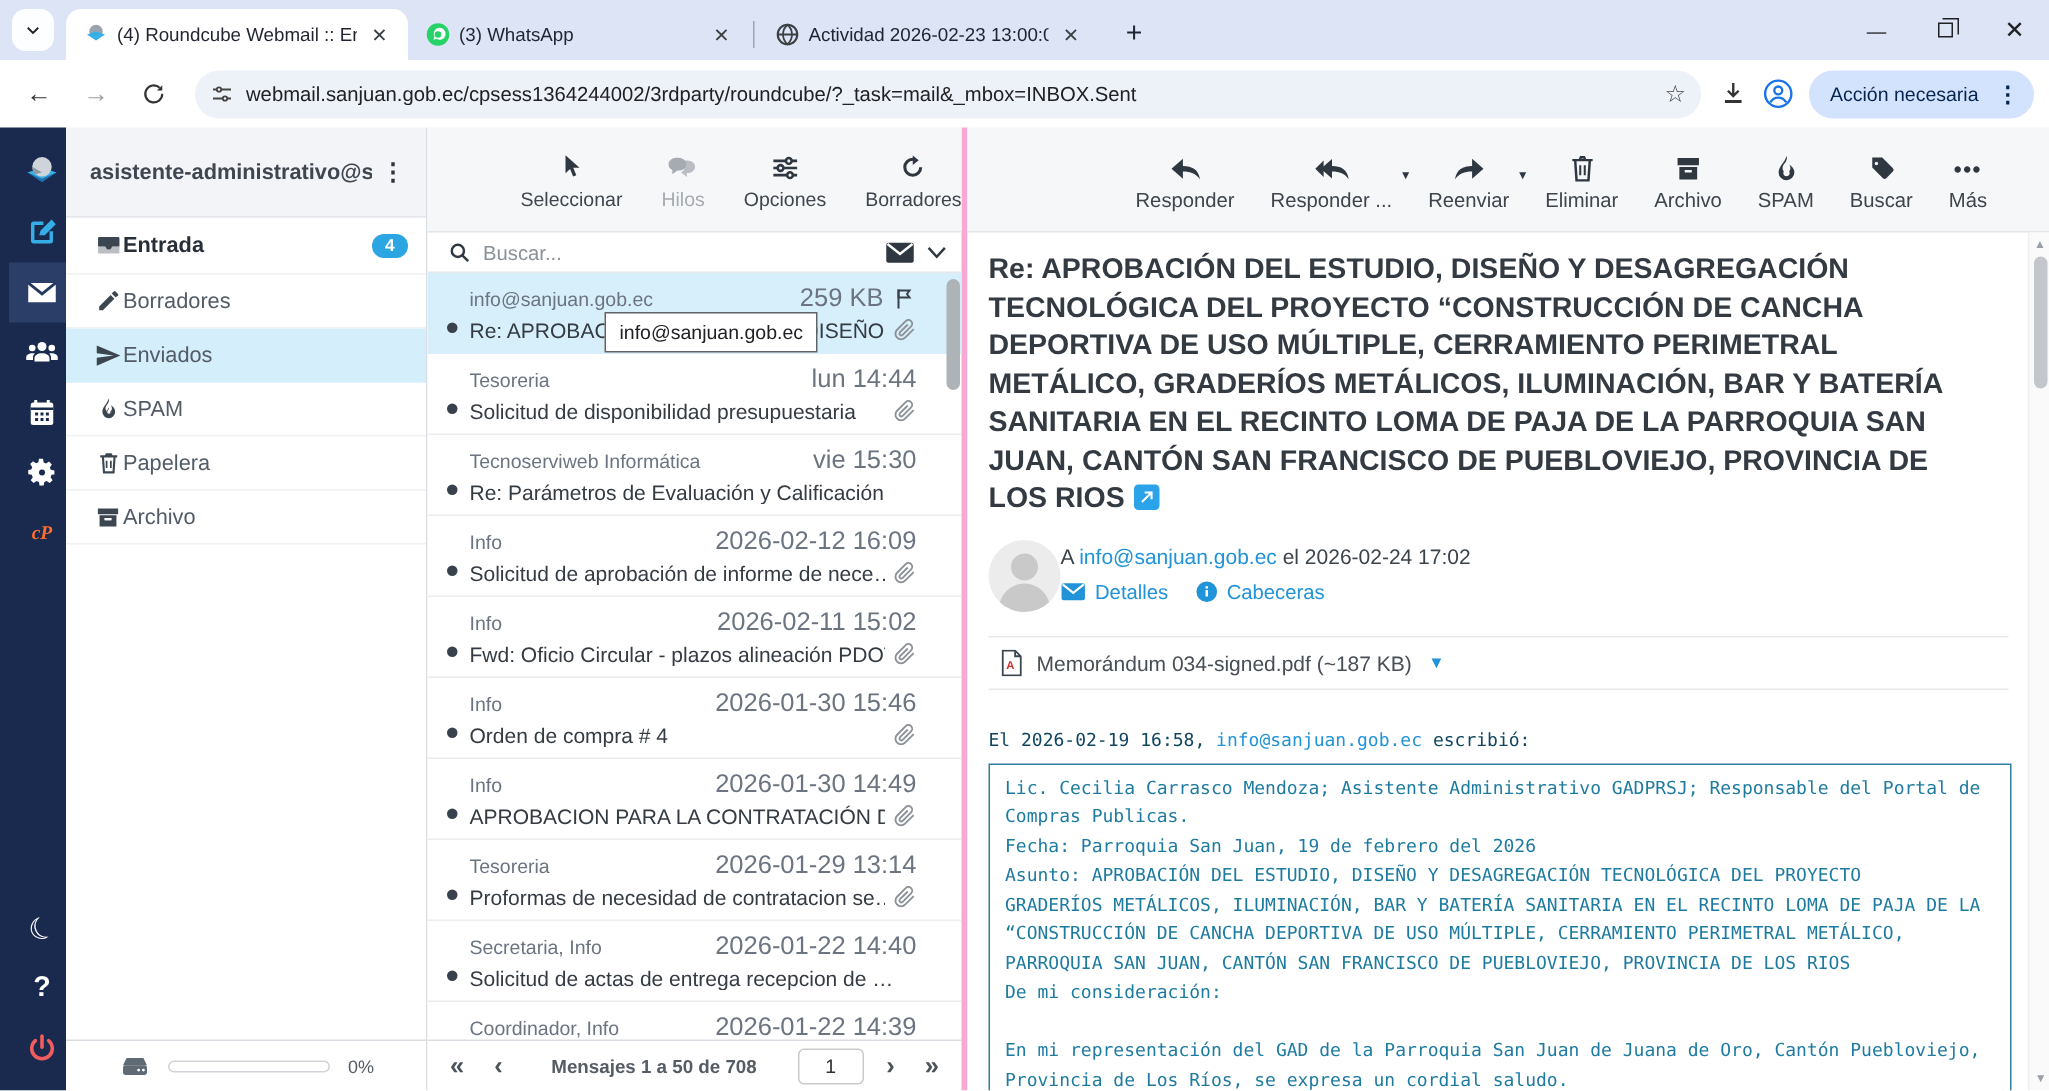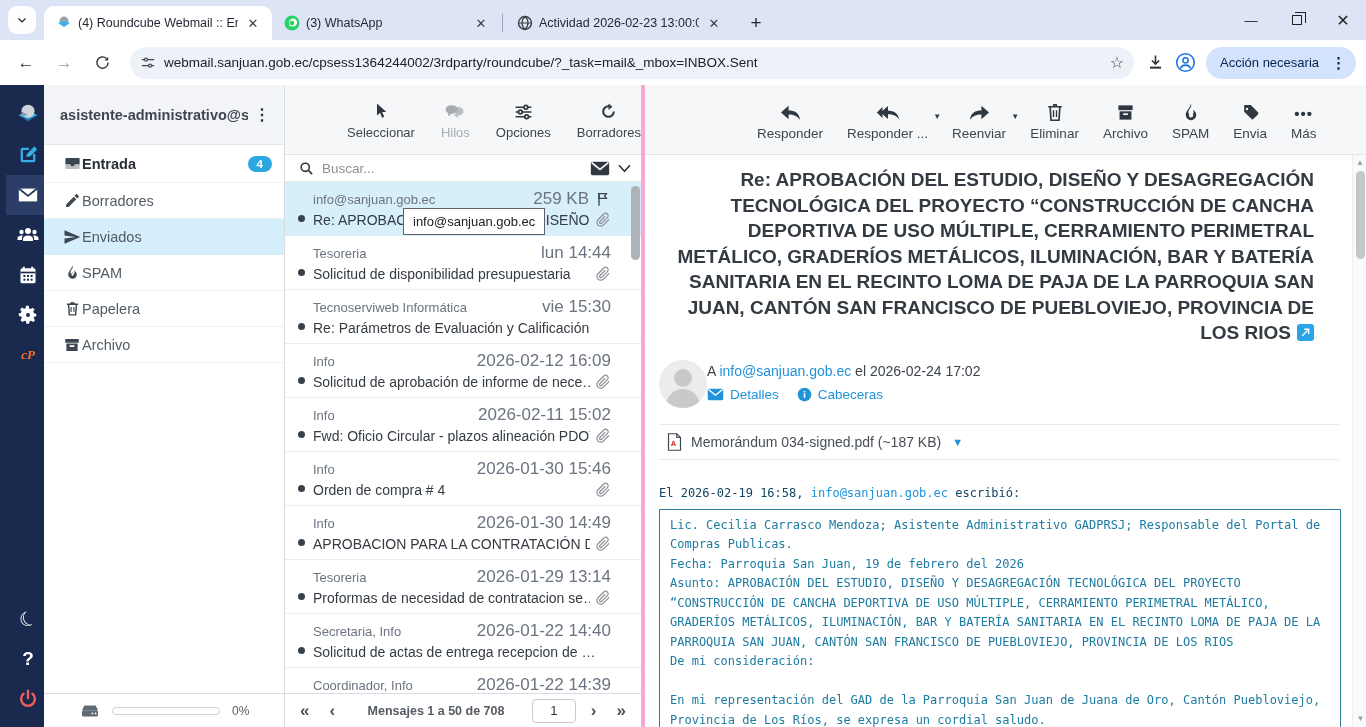--- a/index.html
+++ b/index.html
@@ -89,21 +89,21 @@
   .pagebox { width:44px; height:24px; border:1px solid #c6cacd; border-radius:4px; text-align:center; font-size:13px; color:#333; font-family:"Liberation Sans", sans-serif; }
 
   
   .content { flex:1; display:flex; flex-direction:column; background:#fff; position:relative; }
   .ctoolbar { height:70px; background:#f6f7f9; border-bottom:1px solid #e3e5e8; display:flex; align-items:center; padding-left:112px; gap:24px; }
   .cbtn { display:flex; flex-direction:column; align-items:center; gap:4px; color:#3e454d; font-size:13.5px; position:relative; }
   .cbtn .ic { height:24px; display:flex; align-items:flex-end; color:#2f3741; }
   .caret-sub { position:absolute; right:-13px; top:14px; color:#2f3741; font-size:8px; }
   .dots-ic { font-size:15px; letter-spacing:1px; color:#2f3741; font-weight:bold; }
   .msgarea { flex:1; overflow:hidden; padding:12px 26px 0 14px; position:relative; }
-  .subjline { font-size:19px; font-weight:bold; color:#333a42; line-height:25.5px; width:655px;text-align:right; }
+  .subjline { font-size:19px; font-weight:bold; color:#333a42; line-height:25.5px; width:655px; }
   .extlink { display:inline-block; width:17px; height:17px; background:#2aa3e8; border-radius:3px; vertical-align:-2px; margin-left:6px; position:relative; }
   .extlink svg { position:absolute; left:3px; top:3px; }
   .fromrow { display:flex; margin-top:14px; align-items:flex-start; }
   .avatar { width:48px; height:48px; border-radius:50%; background:#ececec; overflow:hidden; position:relative; flex:0 0 48px; }
   .avatar .head { position:absolute; left:15px; top:9px; width:18px; height:18px; border-radius:50%; background:#c9c9c9; }
   .avatar .bodyv { position:absolute; left:7px; top:29px; width:34px; height:26px; border-radius:17px 17px 0 0; background:#c9c9c9; }
   .fromline { font-size:14px; color:#3c434b; padding-top:3px; }
   .blue { color:#2193d8; }
   .linkrow { display:flex; gap:18px; margin-top:8px; align-items:center; }
   .linkitem { display:flex; gap:6px; align-items:center; color:#2193d8; font-size:13.5px; }
@@ -617,21 +617,21 @@
             </svg>
           </span>
         <span>SPAM</span>
       </div>
       <div class="cbtn">
         <span class="ic">
             <svg width="19" height="19" viewBox="0 0 24 24" fill="currentColor">
               <path d="M21.4 11.6l-9-9H4v8.4l9 9a2 2 0 0 0 2.8 0l5.6-5.6a2 2 0 0 0 0-2.8zM7.5 9A1.5 1.5 0 1 1 9 7.5 1.5 1.5 0 0 1 7.5 9z"></path>
             </svg>
           </span>
-        <span>Envia</span>
+        <span>Buscar</span>
       </div>
       <div class="cbtn">
         <span class="ic dots-ic">•••</span>
         <span>Más</span>
       </div>
     </div>
 
     <div class="msgarea">
       <div class="subjline"><span>Re: APROBACIÓN DEL ESTUDIO, DISEÑO Y DESAGREGACIÓN TECNOLÓGICA DEL PROYECTO “CONSTRUCCIÓN DE CANCHA DEPORTIVA DE USO MÚLTIPLE, CERRAMIENTO PERIMETRAL METÁLICO, GRADERÍOS METÁLICOS, ILUMINACIÓN, BAR Y BATERÍA SANITARIA EN EL RECINTO LOMA DE PAJA DE LA PARROQUIA SAN JUAN, CANTÓN SAN FRANCISCO DE PUEBLOVIEJO, PROVINCIA DE LOS RIOS</span><span class="extlink"><svg width="11" height="11" viewBox="0 0 24 24" fill="none" stroke="#fff" stroke-width="3">
               <path d="M5 19L19 5M9 5h10v10"></path>
@@ -681,22 +681,22 @@
         <div class="qheader">
           <span>El 2026-02-19 16:58,</span>
           <span class="blue">info@sanjuan.gob.ec</span>
           <span>escribió:</span>
         </div>
         <div class="quote">
           <div class="ln">Lic. Cecilia Carrasco Mendoza; Asistente Administrativo GADPRSJ; Responsable del Portal de</div>
           <div class="ln">Compras Publicas.</div>
           <div class="ln">Fecha: Parroquia San Juan, 19 de febrero del 2026</div>
           <div class="ln">Asunto: APROBACIÓN DEL ESTUDIO, DISEÑO Y DESAGREGACIÓN TECNOLÓGICA DEL PROYECTO</div>
+          <div class="ln">GRADERÍOS METÁLICOS, ILUMINACIÓN, BAR Y BATERÍA SANITARIA EN EL RECINTO LOMA DE PAJA DE LA</div>
           <div class="ln">“CONSTRUCCIÓN DE CANCHA DEPORTIVA DE USO MÚLTIPLE, CERRAMIENTO PERIMETRAL METÁLICO,</div>
-          <div class="ln">GRADERÍOS METÁLICOS, ILUMINACIÓN, BAR Y BATERÍA SANITARIA EN EL RECINTO LOMA DE PAJA DE LA</div>
           <div class="ln">PARROQUIA SAN JUAN, CANTÓN SAN FRANCISCO DE PUEBLOVIEJO, PROVINCIA DE LOS RIOS</div>
           <div class="ln">De mi consideración:</div>
           <div class="ln"></div>
           <div class="ln">En mi representación del GAD de la Parroquia San Juan de Juana de Oro, Cantón Puebloviejo,</div>
           <div class="ln">Provincia de Los Ríos, se expresa un cordial saludo.</div>
 
         </div>
       </div>
     </div>
 

